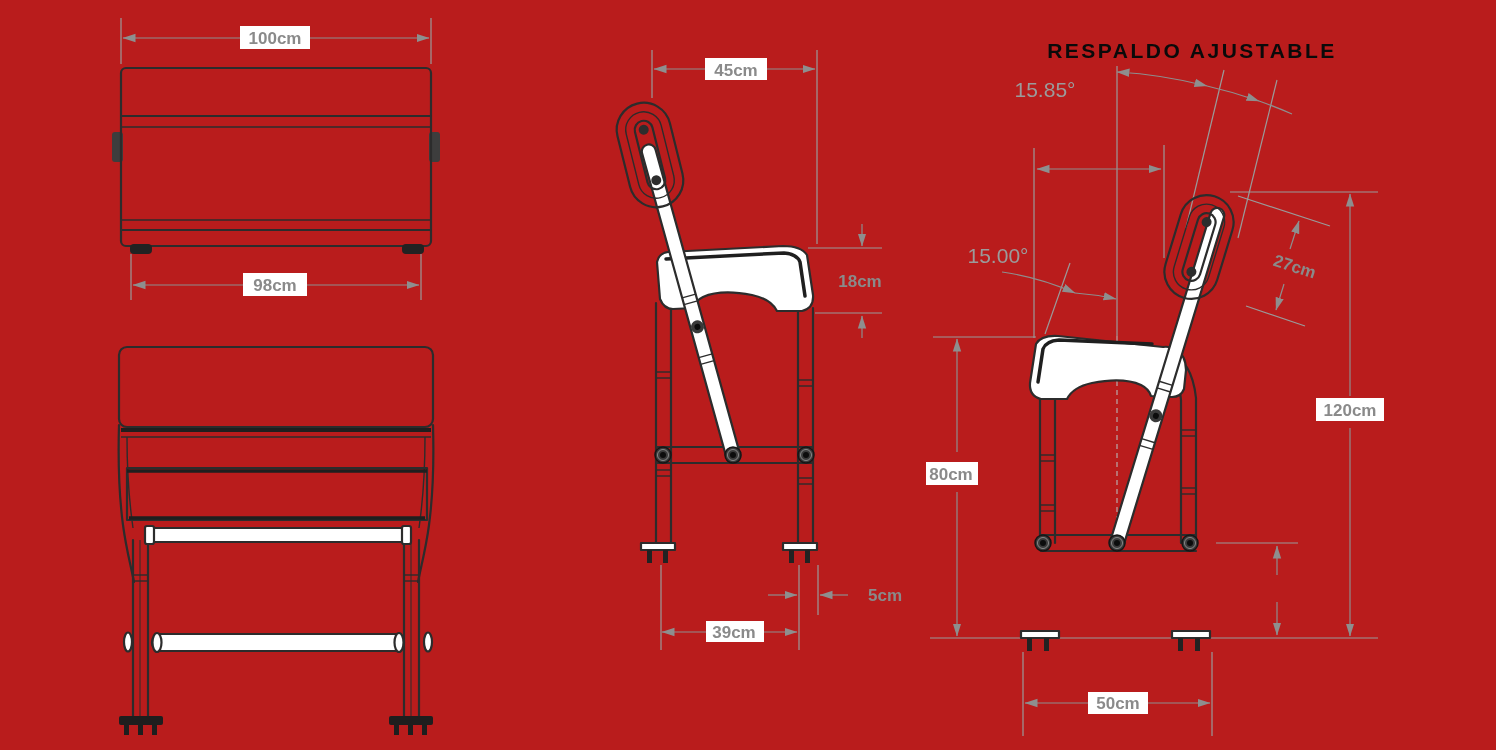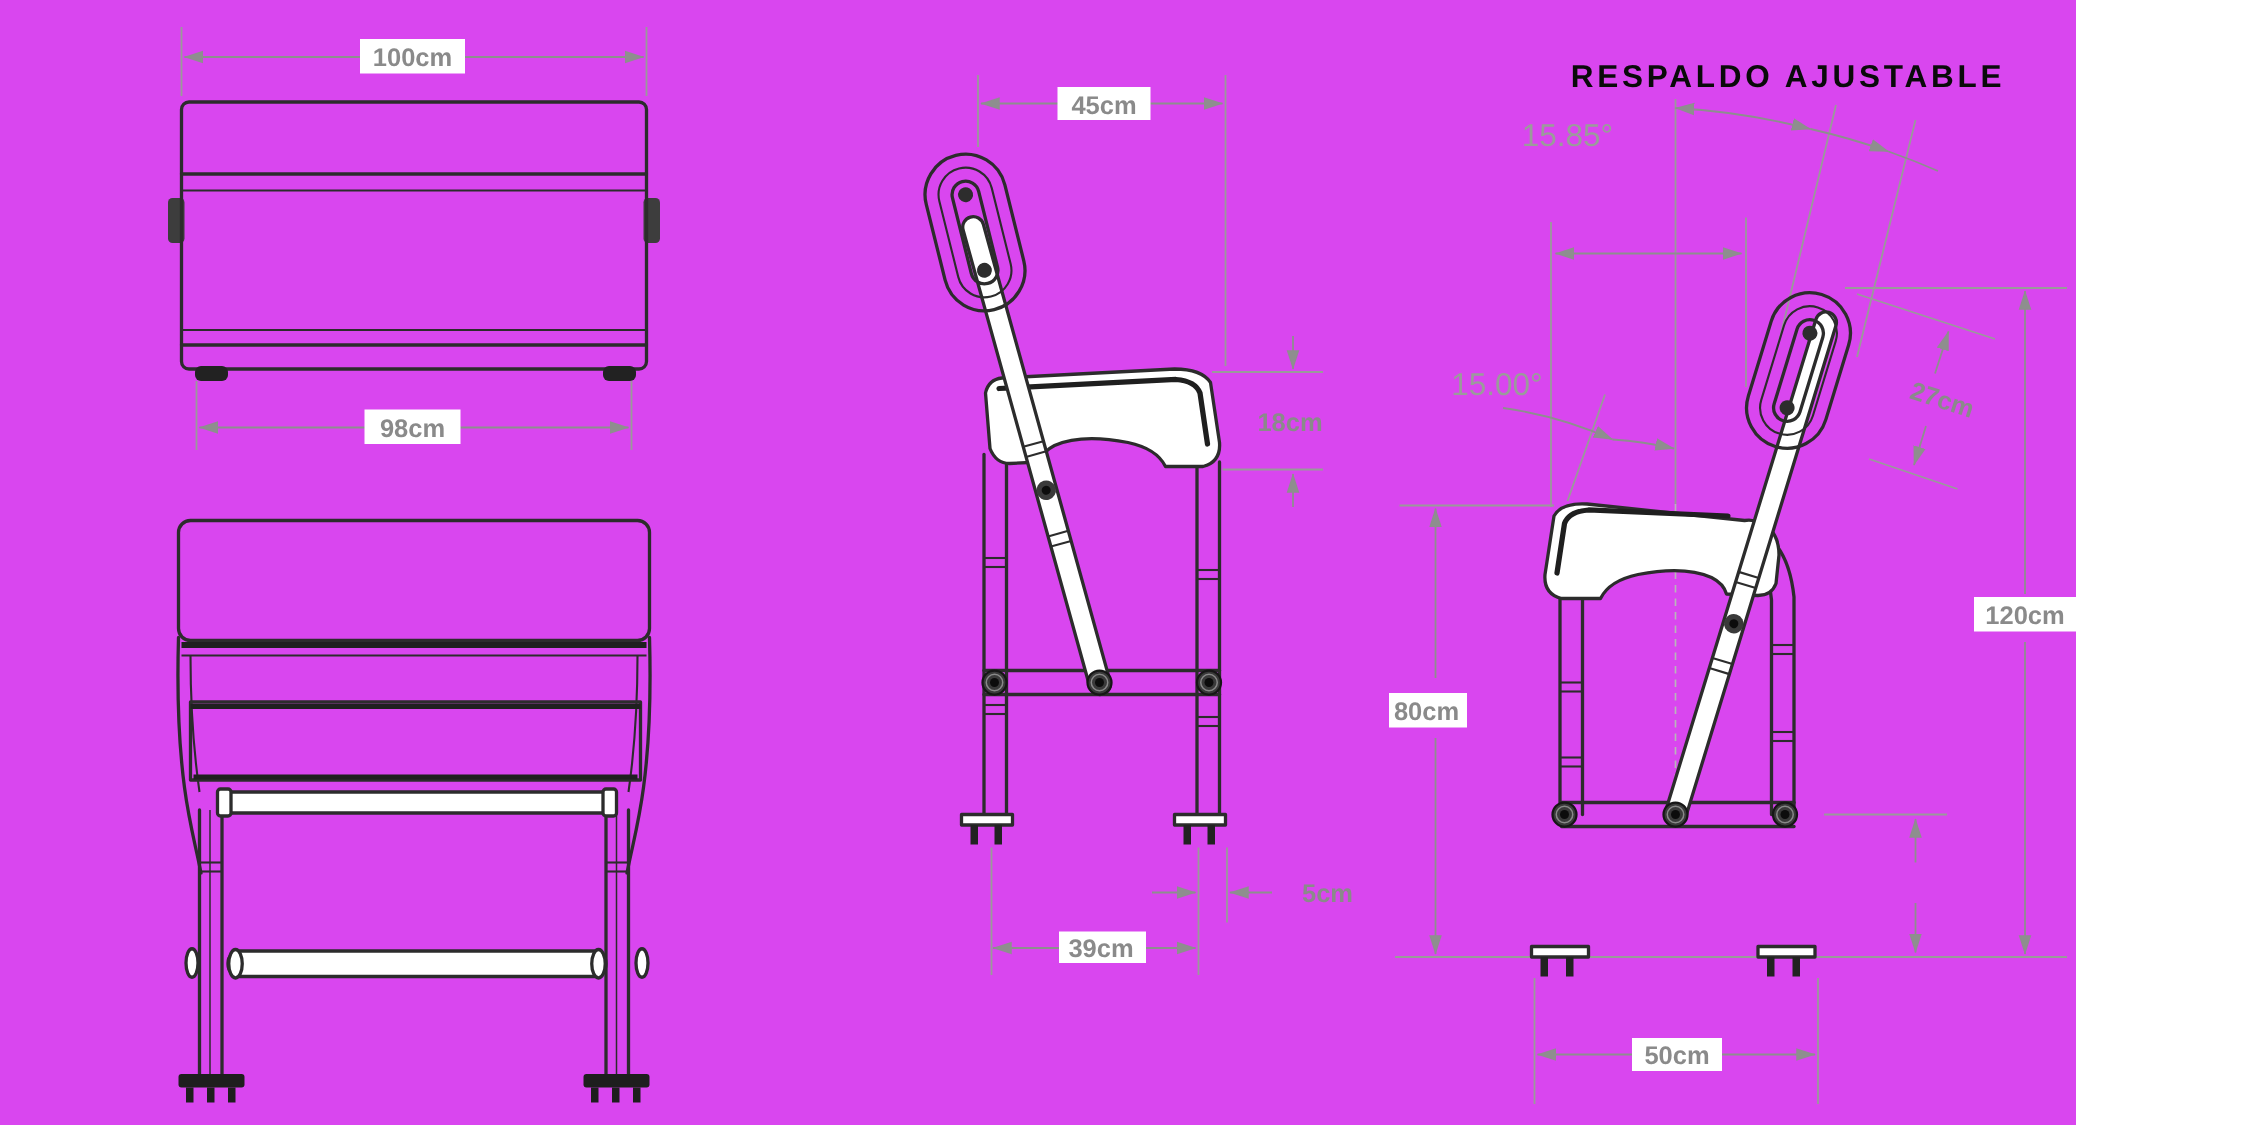--- a/index.html
+++ b/index.html
@@ -1,16 +1,16 @@
 <!DOCTYPE html>
 <html><head>
 <meta charset="utf-8">
 <style>
   html,body{margin:0;padding:0;background:#ffffff;}
-  .stage{position:relative;width:1384px;height:750px;background:#d946ef;overflow:hidden;
+  .stage{position:relative;width:1496px;height:750px;background:#b91c1c;overflow:hidden;
          font-family:"Liberation Sans",sans-serif;}
   svg{display:block}
   .dimtext{font:bold 17px "Liberation Sans",sans-serif;fill:#8a8a8a;}
   .angletext{font:400 21px "Liberation Sans",sans-serif;fill:#9b9b9b;}
   .titletext{font:bold 21px "Liberation Sans",sans-serif;fill:#0a0a0a;letter-spacing:2.5px;}
   .dimline{stroke:#8e8e8e;stroke-width:1.2;fill:none;}
   .refline{stroke:#9a9a9a;stroke-width:1.2;fill:none;}
   .dashline{stroke:#b8b8b8;stroke-width:1.1;fill:none;stroke-dasharray:5 4;}
   .chair{stroke:#2c2c2c;stroke-width:2.2;fill:none;stroke-linejoin:round;stroke-linecap:round;}
   .chairfill{stroke:#2c2c2c;stroke-width:2.2;fill:#ffffff;stroke-linejoin:round;}

